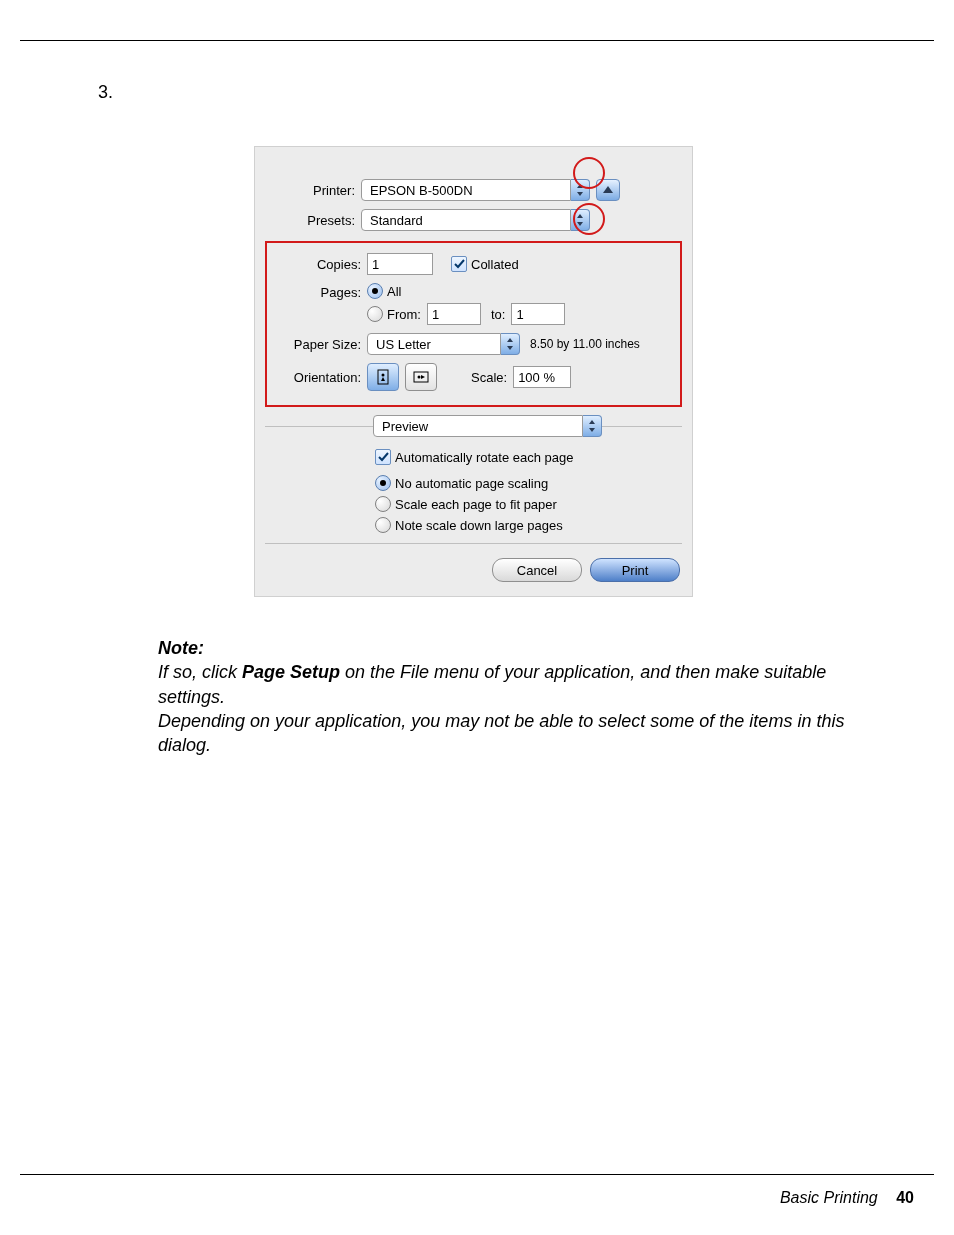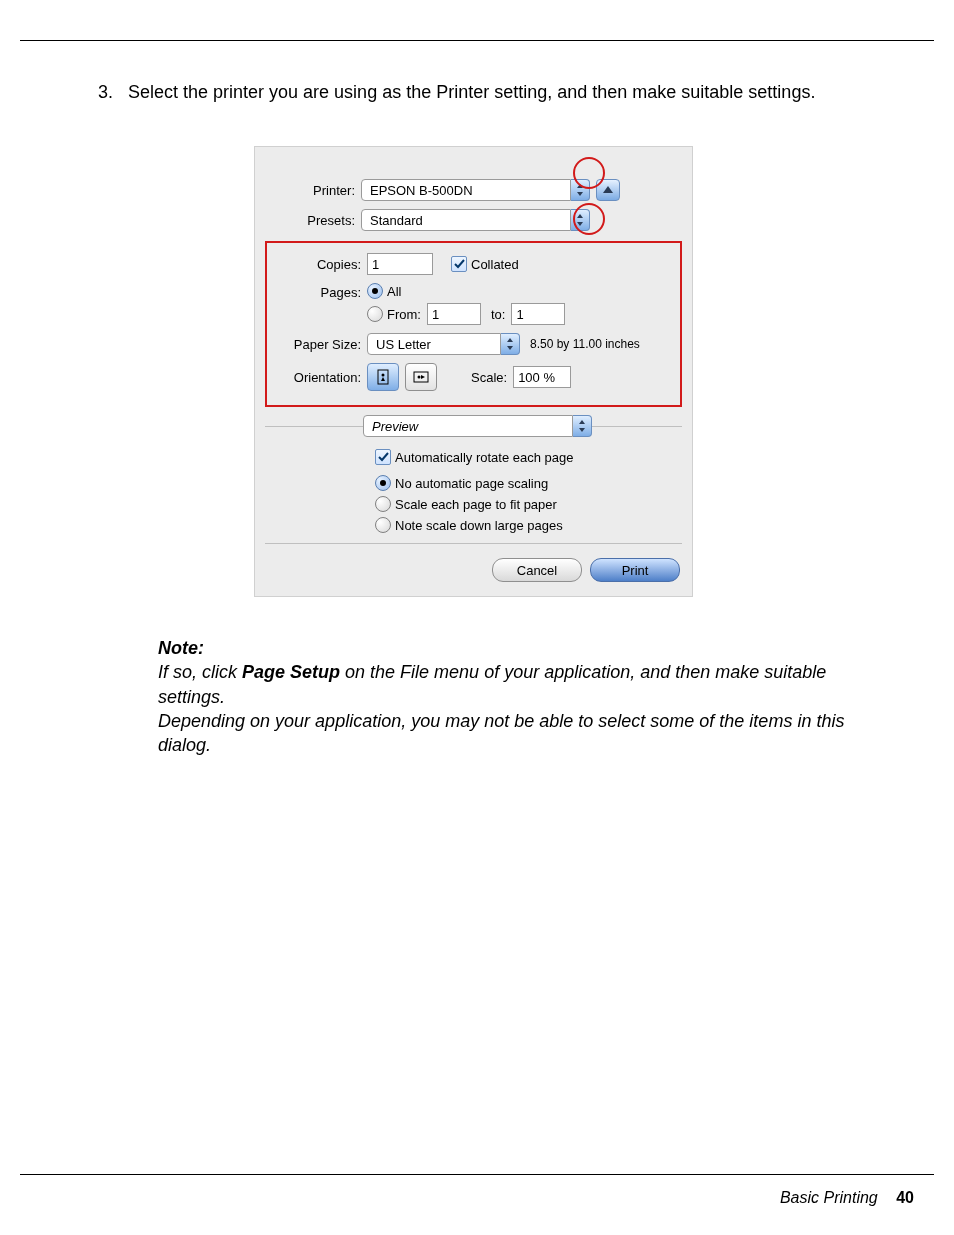--- a/index.html
+++ b/index.html
@@ -223,21 +223,20 @@
   }
 </style>
 </head>
 <body>
 
 <div class="page">
   <div class="top-rule"></div>
 
   <div class="body-text">
     <span class="step-num">3.</span>
-    <span>Select the printer you are using as the Printer setting, and then make suitable settings.</span>
   </div>
 
   <div class="dialog">
 
     <div class="dlg-row" style="padding-top:32px; position:relative;">
       <div class="dlg-label">Printer:</div>
       <div class="aqua-select">
         <div class="sel-body" style="width:192px;">EPSON B-500DN</div>
         <div class="sel-cap">
           <svg width="8" height="12" viewBox="0 0 8 12">
@@ -332,21 +331,21 @@
             </svg>
         </div>
         <span style="margin-left:28px;">Scale:</span>
         <span style="width:6px;"></span>
         <input class="txt-input" style="width: 48px;" value="100 %">
       </div>
     </div>
 
     <div style="position:relative; height:26px;">
       <hr class="hr-thin" style="position:absolute; left:0; right:0; top:11px; margin:0 10px;">
-      <div class="section-select" style="position:absolute; left:0; top:0;font-style:italic;">
+      <div class="section-select" style="position:absolute; left:10px; top:0;">
         <div class="aqua-select">
           <div class="sel-body" style="width:192px;">Preview</div>
           <div class="sel-cap">
             <svg width="8" height="12" viewBox="0 0 8 12">
                 <path d="M4 0 L7 4 H1 Z M4 12 L1 8 H7 Z" fill="#2a3b55"></path>
               </svg>
           </div>
         </div>
       </div>
     </div>

